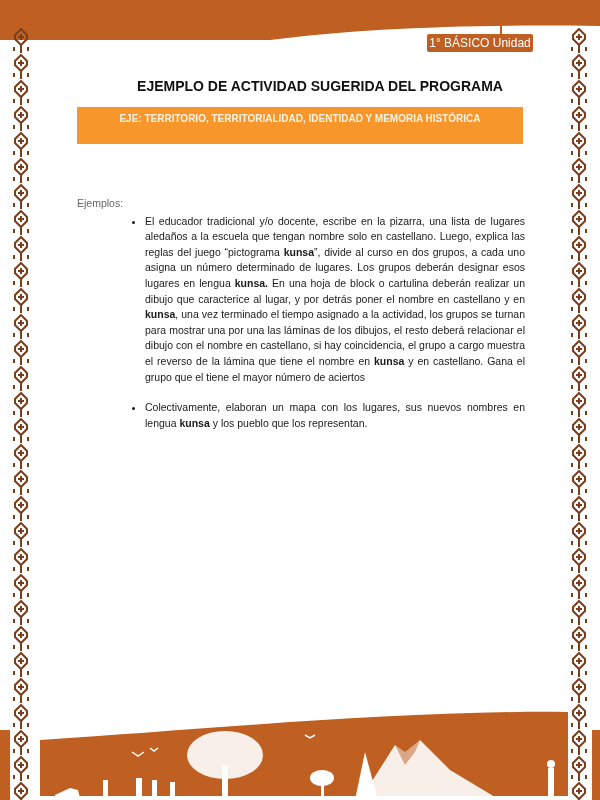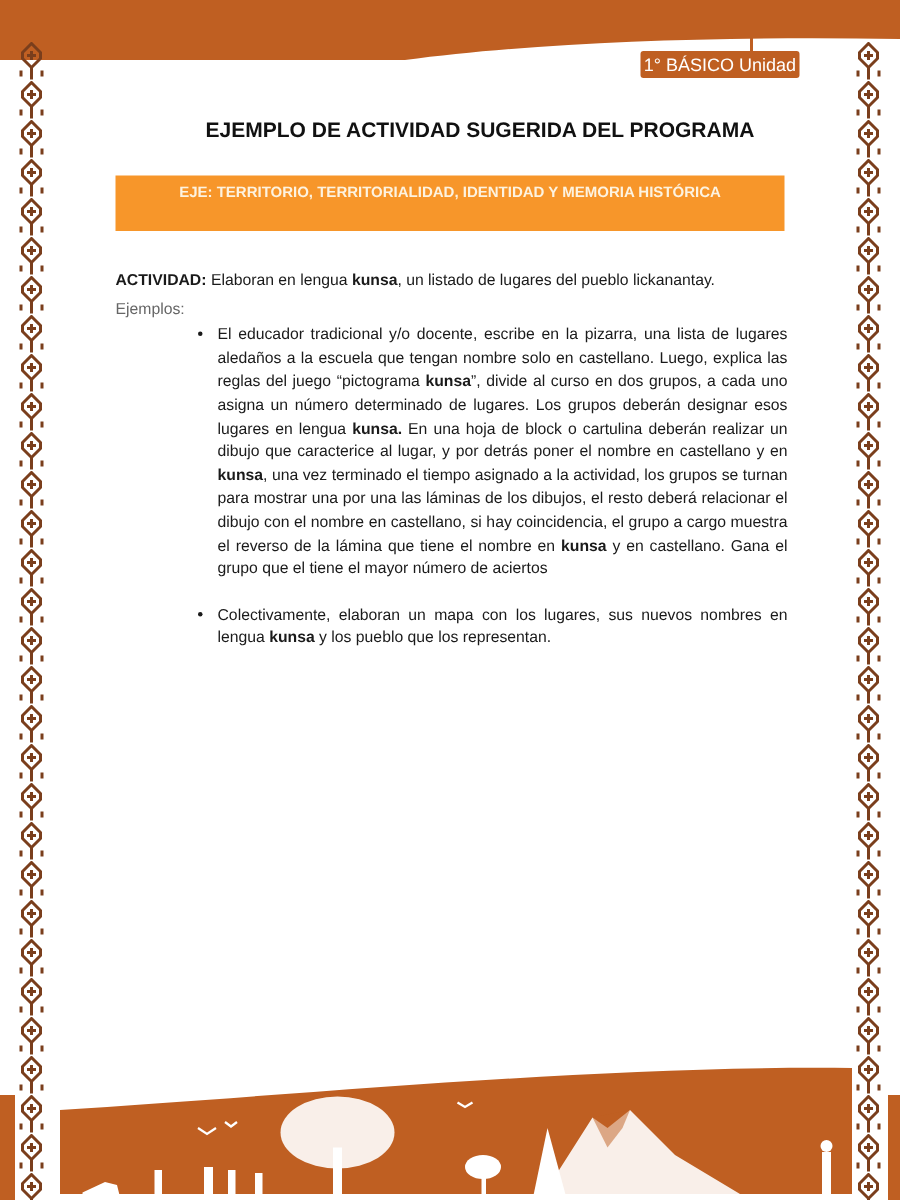--- a/index.html
+++ b/index.html
@@ -15,30 +15,30 @@
     position: absolute; left: 427px; top: 34px; width: 106px; height: 18px;
     background: #bf5f22; color: #ffffff; border-radius: 2px;
     font-size: 12px; line-height: 18px; text-align: center;
   }
   .badge-stem { position: absolute; left: 500px; top: 24px; width: 2px; height: 10px; background: #bf5f22; }
   .page-title {
     position: absolute; left: 0; width: 600px; top: 78px;
     text-align: center; font-weight: bold; font-size: 14px; color: #111; padding-left: 20px;
   }
   .eje-bar {
-    position: absolute; left: 77px; top: 117px; width: 446px; height: 37px;
+    position: absolute; left: 77px; top: 107px; width: 446px; height: 37px;
     background: #f7962a;
   }
   .eje-text {
     color: #fdf3e0; font-weight: bold; font-size: 10px; text-align: center;
     padding-top: 6px;
   }
   .content { position: absolute; left: 77px; top: 180px; width: 448px; font-size: 10.5px; line-height: 15.6px; }
   .activity { margin: 0; }
-  .examples-label { color: #666; margin-top: 3px; }
+  .examples-label { color: #666; margin-top: 16px; }
   ul { margin: 2px 0 0 0; padding-left: 44px; }
   li { text-align: justify; margin-bottom: 15px; margin-left: 24px; }
   b { font-weight: bold; }
   .footer-art { position: absolute; left: 0; top: 690px; width: 600px; height: 110px; }
 </style>
 </head>
 <body>
 
 <svg class="top-band" viewBox="0 0 600 40" preserveAspectRatio="none">
   <path d="M0 0 H600 V26 C480 24 360 28 270 40 H0 Z" fill="#bf5f22"></path>
@@ -65,23 +65,20 @@
 <div class="edge-block" style="left:0;top:730px;width:10px;height:70px"></div>
 <div class="edge-block" style="left:592px;top:730px;width:8px;height:70px"></div>
 
 <div class="page-title">EJEMPLO DE ACTIVIDAD SUGERIDA DEL PROGRAMA</div>
 
 <div class="eje-bar">
   <div class="eje-text">EJE: TERRITORIO, TERRITORIALIDAD, IDENTIDAD Y MEMORIA HISTÓRICA</div>
 </div>
 
 <div class="content">
-  <p class="activity">
-    <b>ACTIVIDAD:</b><span> Elaboran en lengua </span><b>kunsa</b><span>, un listado de lugares del pueblo lickanantay.</span>
-  </p>
   <div class="examples-label">Ejemplos:</div>
   <ul>
     <li><span>El educador tradicional y/o docente, escribe en la pizarra, una lista de lugares aledaños a la escuela que tengan nombre solo en castellano. Luego, explica las reglas del juego “pictograma </span><b>kunsa</b><span>”, divide al curso en dos grupos, a cada uno asigna un número determinado de lugares. Los grupos deberán designar esos lugares en lengua </span><b>kunsa.</b><span> En una hoja de block o cartulina deberán  realizar un dibujo que caracterice al lugar, y por detrás poner el nombre en castellano y en </span><b>kunsa</b><span>,  una vez terminado el tiempo asignado a la actividad, los grupos se turnan para mostrar una por una las láminas de los dibujos, el resto deberá relacionar el dibujo con el nombre en castellano, si hay coincidencia, el grupo a cargo muestra el reverso de la lámina que tiene el nombre en </span><b>kunsa</b><span> y en castellano. Gana el grupo que el tiene el mayor número de aciertos</span></li>
     <li><span>Colectivamente, elaboran un mapa con los lugares, sus nuevos nombres en lengua </span><b>kunsa</b><span> y los pueblo que los representan.</span></li>
   </ul>
 </div>
 
 <svg class="footer-art" viewBox="0 0 600 110" preserveAspectRatio="none">
   <path d="M40 50 C200 40 400 20 568 22 V110 H40 Z" fill="#bf5f22"></path>
 

